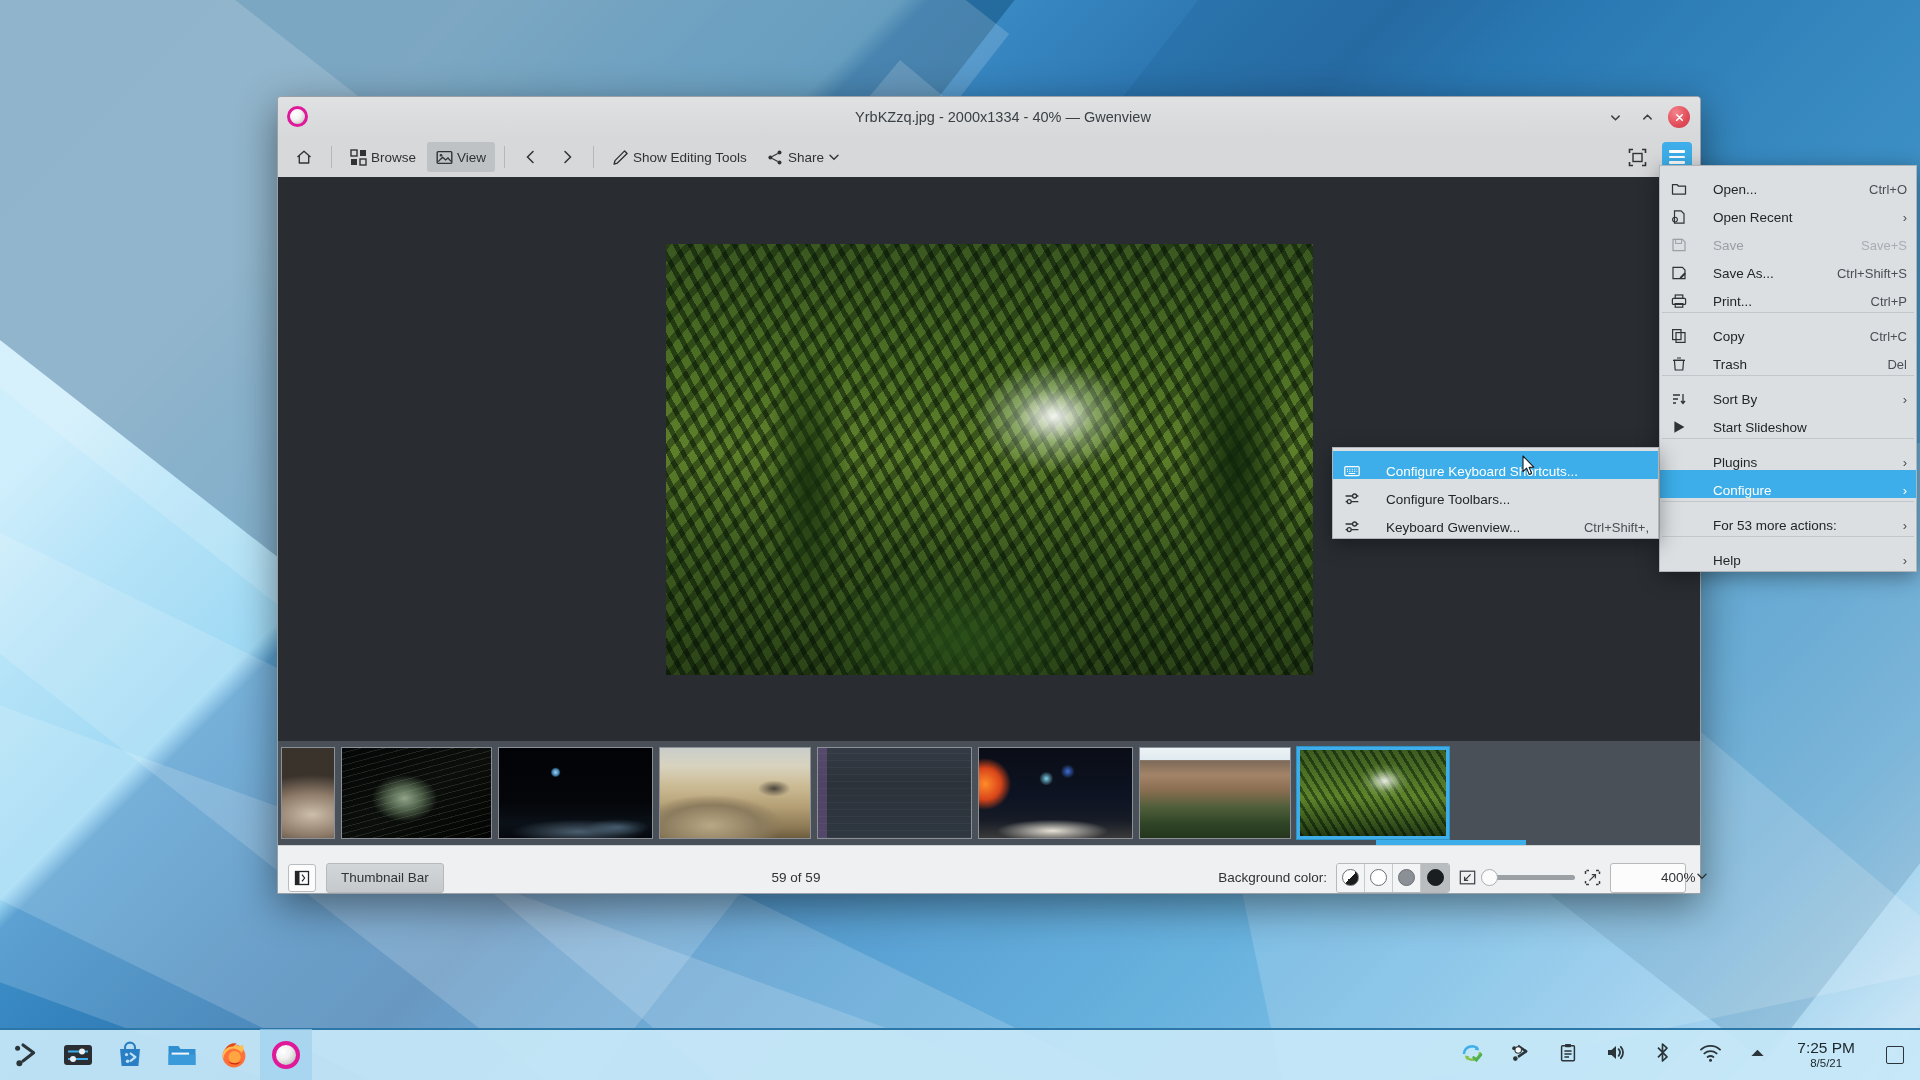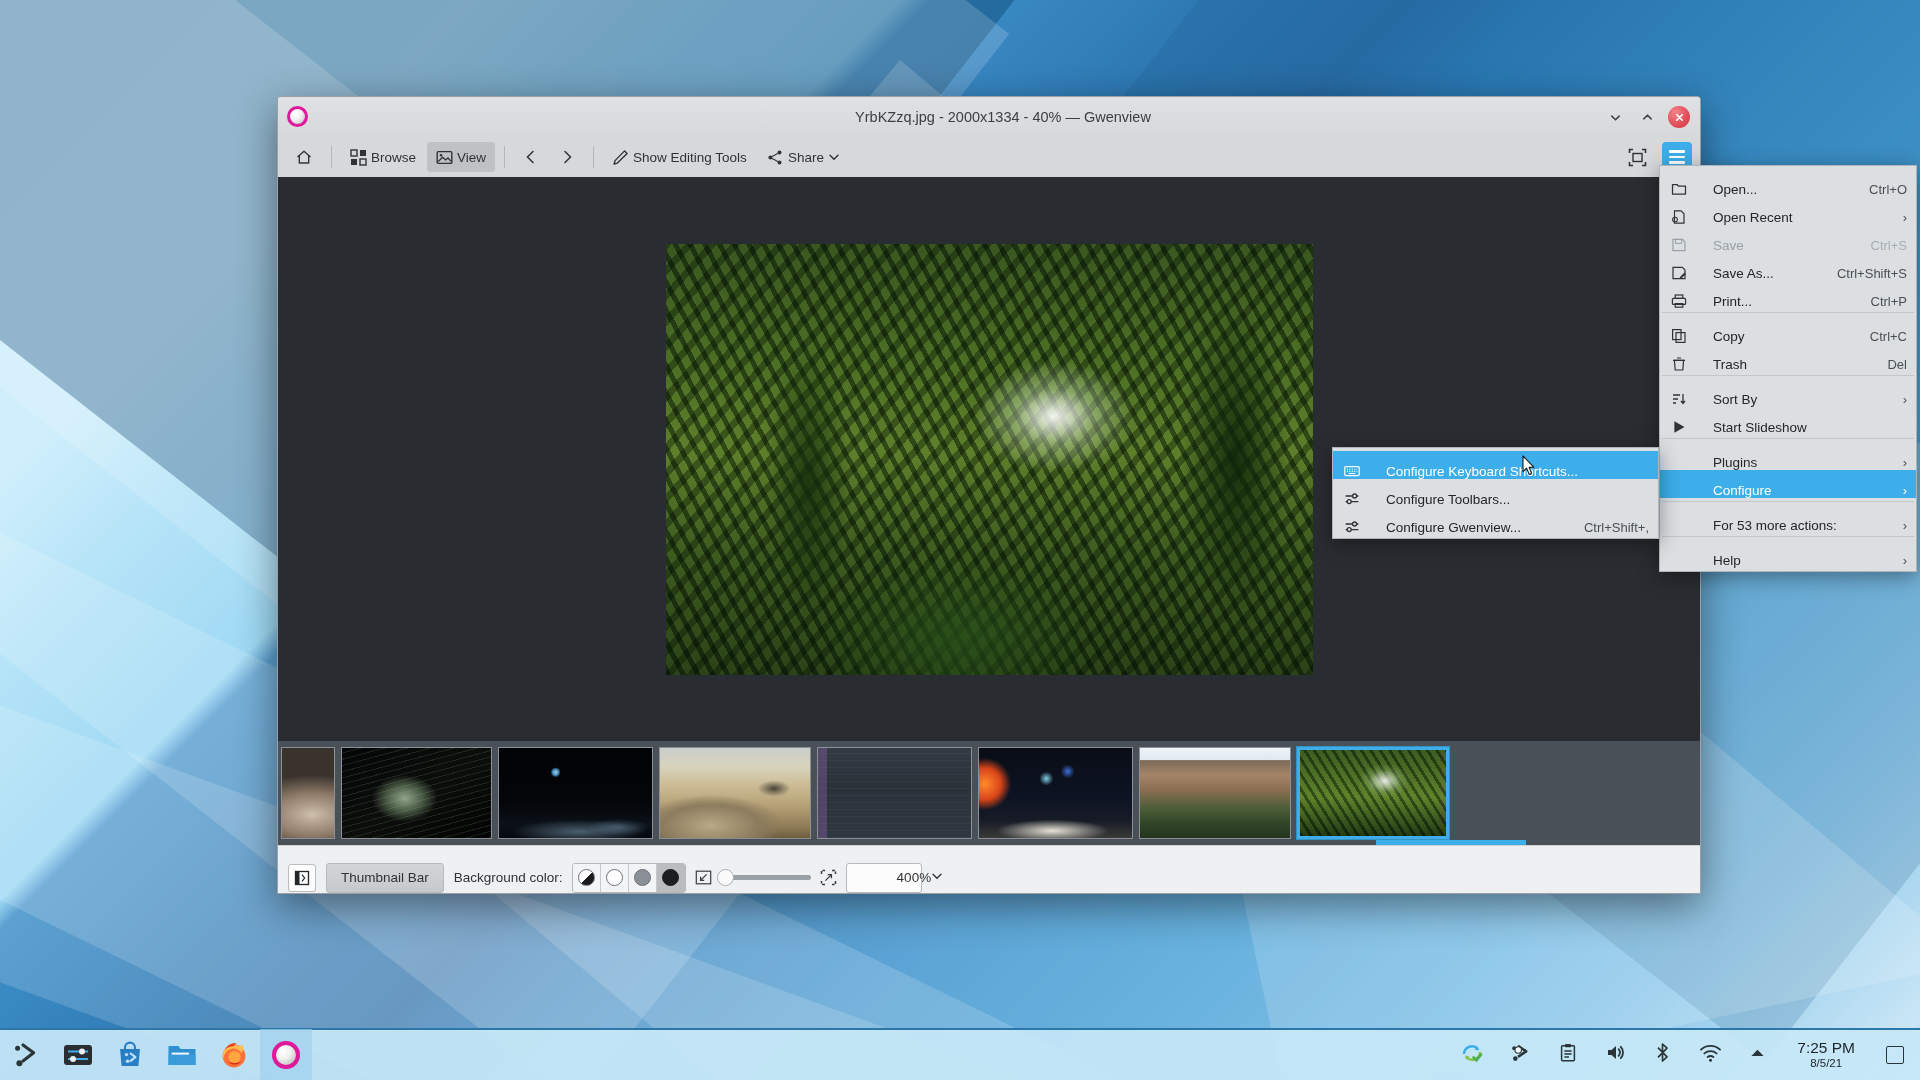--- a/index.html
+++ b/index.html
@@ -433,20 +433,21 @@
     <div id="sb-toggle">
       <svg width="16" height="16" viewBox="0 0 16 16">
         <rect x="1.5" y="1.5" width="13" height="13" fill="none" stroke="#232629" stroke-width="1.3"></rect>
         <rect x="1.5" y="1.5" width="4" height="13" fill="#232629"></rect>
         <path d="M8 4.6 L10.6 8 L8 11.4" fill="none" stroke="#232629" stroke-width="1.2"></path>
       </svg>
     </div>
     <div id="sb-thumbbtn">
       <span>Thumbnail Bar</span>
     </div>
+    <div id="sb-count">59 of 59</div>
 
     <div id="sb-right">
       <div id="bgcolor-label">Background color:</div>
       <div id="swatches">
         <div class="swatch">
           <div class="sw-dot" style="background:linear-gradient(135deg,#ffffff 50%, #1b1b1b 50%);"></div>
         </div>
         <div class="swatch">
           <div class="sw-dot" style="background:#ffffff;"></div>
         </div>
@@ -508,21 +509,21 @@
   </div>
 
   <div class="mi disabled">
     <span class="micon">
       <svg width="16" height="16" viewBox="0 0 16 16">
           <path d="M2 2.4 H11.4 L14 5 V13.6 H2 Z" fill="none" stroke="#9aa0a5" stroke-width="1.2"></path>
           <rect x="4.6" y="2.4" width="6" height="4" fill="none" stroke="#9aa0a5" stroke-width="1"></rect>
         </svg>
     </span>
     <span class="mlabel">Save</span>
-    <span class="mshort">Ctrl+S</span>
+    <span class="mshort">Save+S</span>
   </div>
 
   <div class="mi">
     <span class="micon">
       <svg width="16" height="16" viewBox="0 0 16 16">
           <path d="M2 2.4 H11.4 L14 5 V13.6 H2 Z" fill="none" stroke="#2f3336" stroke-width="1.2"></path>
           <path d="M8.6 12.4 L13.4 7.6 L14.8 9 L10 13.8 Z" fill="#2f3336"></path>
         </svg>
     </span>
     <span class="mlabel">Save As...</span>
@@ -639,21 +640,21 @@
     <span class="mlabel">Configure Toolbars...</span>
   </div>
   <div class="mi">
     <span class="micon">
       <svg width="16" height="16" viewBox="0 0 16 16">
           <path d="M1.6 5 H14.4 M1.6 10.6 H14.4" stroke="#2f3336" stroke-width="1.3"></path>
           <circle cx="10.6" cy="5" r="2" fill="#dbdfe2" stroke="#2f3336" stroke-width="1.3"></circle>
           <circle cx="5.2" cy="10.6" r="2" fill="#dbdfe2" stroke="#2f3336" stroke-width="1.3"></circle>
         </svg>
     </span>
-    <span class="mlabel">Configure Gwenview...</span>
+    <span class="mlabel">Keyboard Gwenview...</span>
     <span class="mshort">Ctrl+Shift+,</span>
   </div>
 </div>
 
 <div id="cursor">
   <svg width="14" height="22" viewBox="0 0 14 22">
     <path d="M1 1 L1 16.5 L4.6 13.2 L7.2 19.4 L9.6 18.3 L7.1 12.4 L11.8 12.2 Z" fill="#ffffff" stroke="#1a1a1a" stroke-width="1.1" stroke-linejoin="round"></path>
   </svg>
 </div>
 

